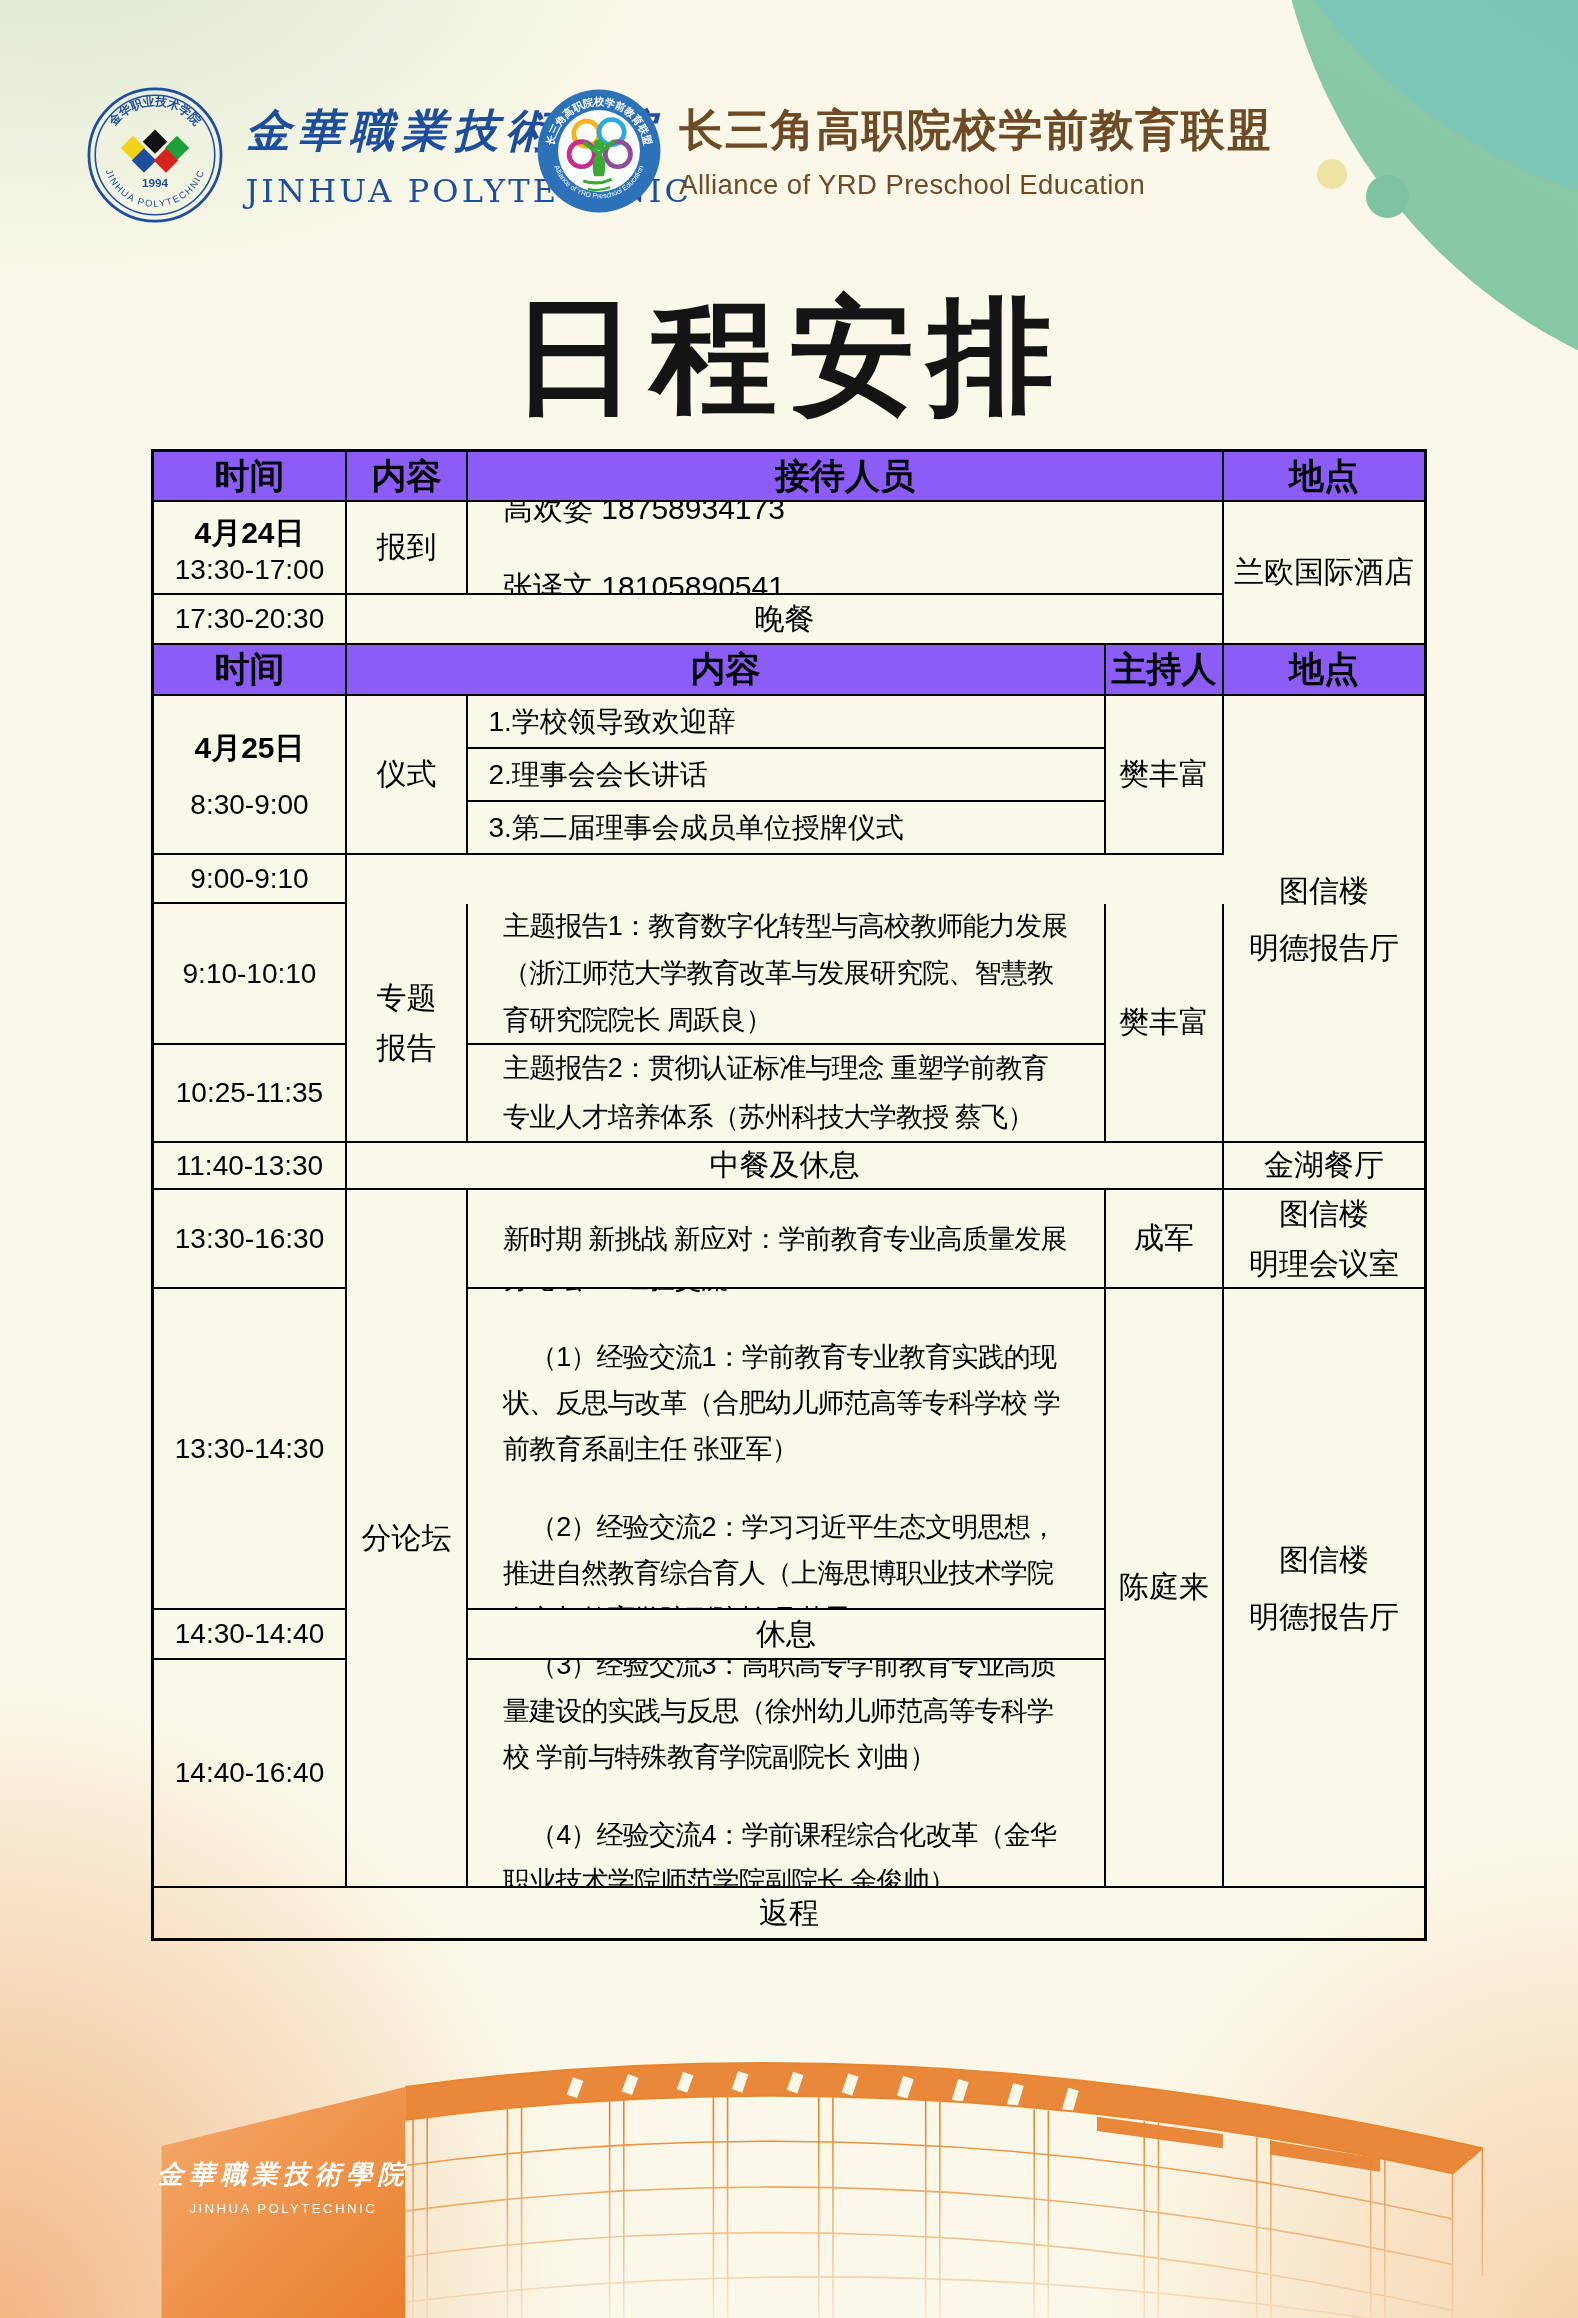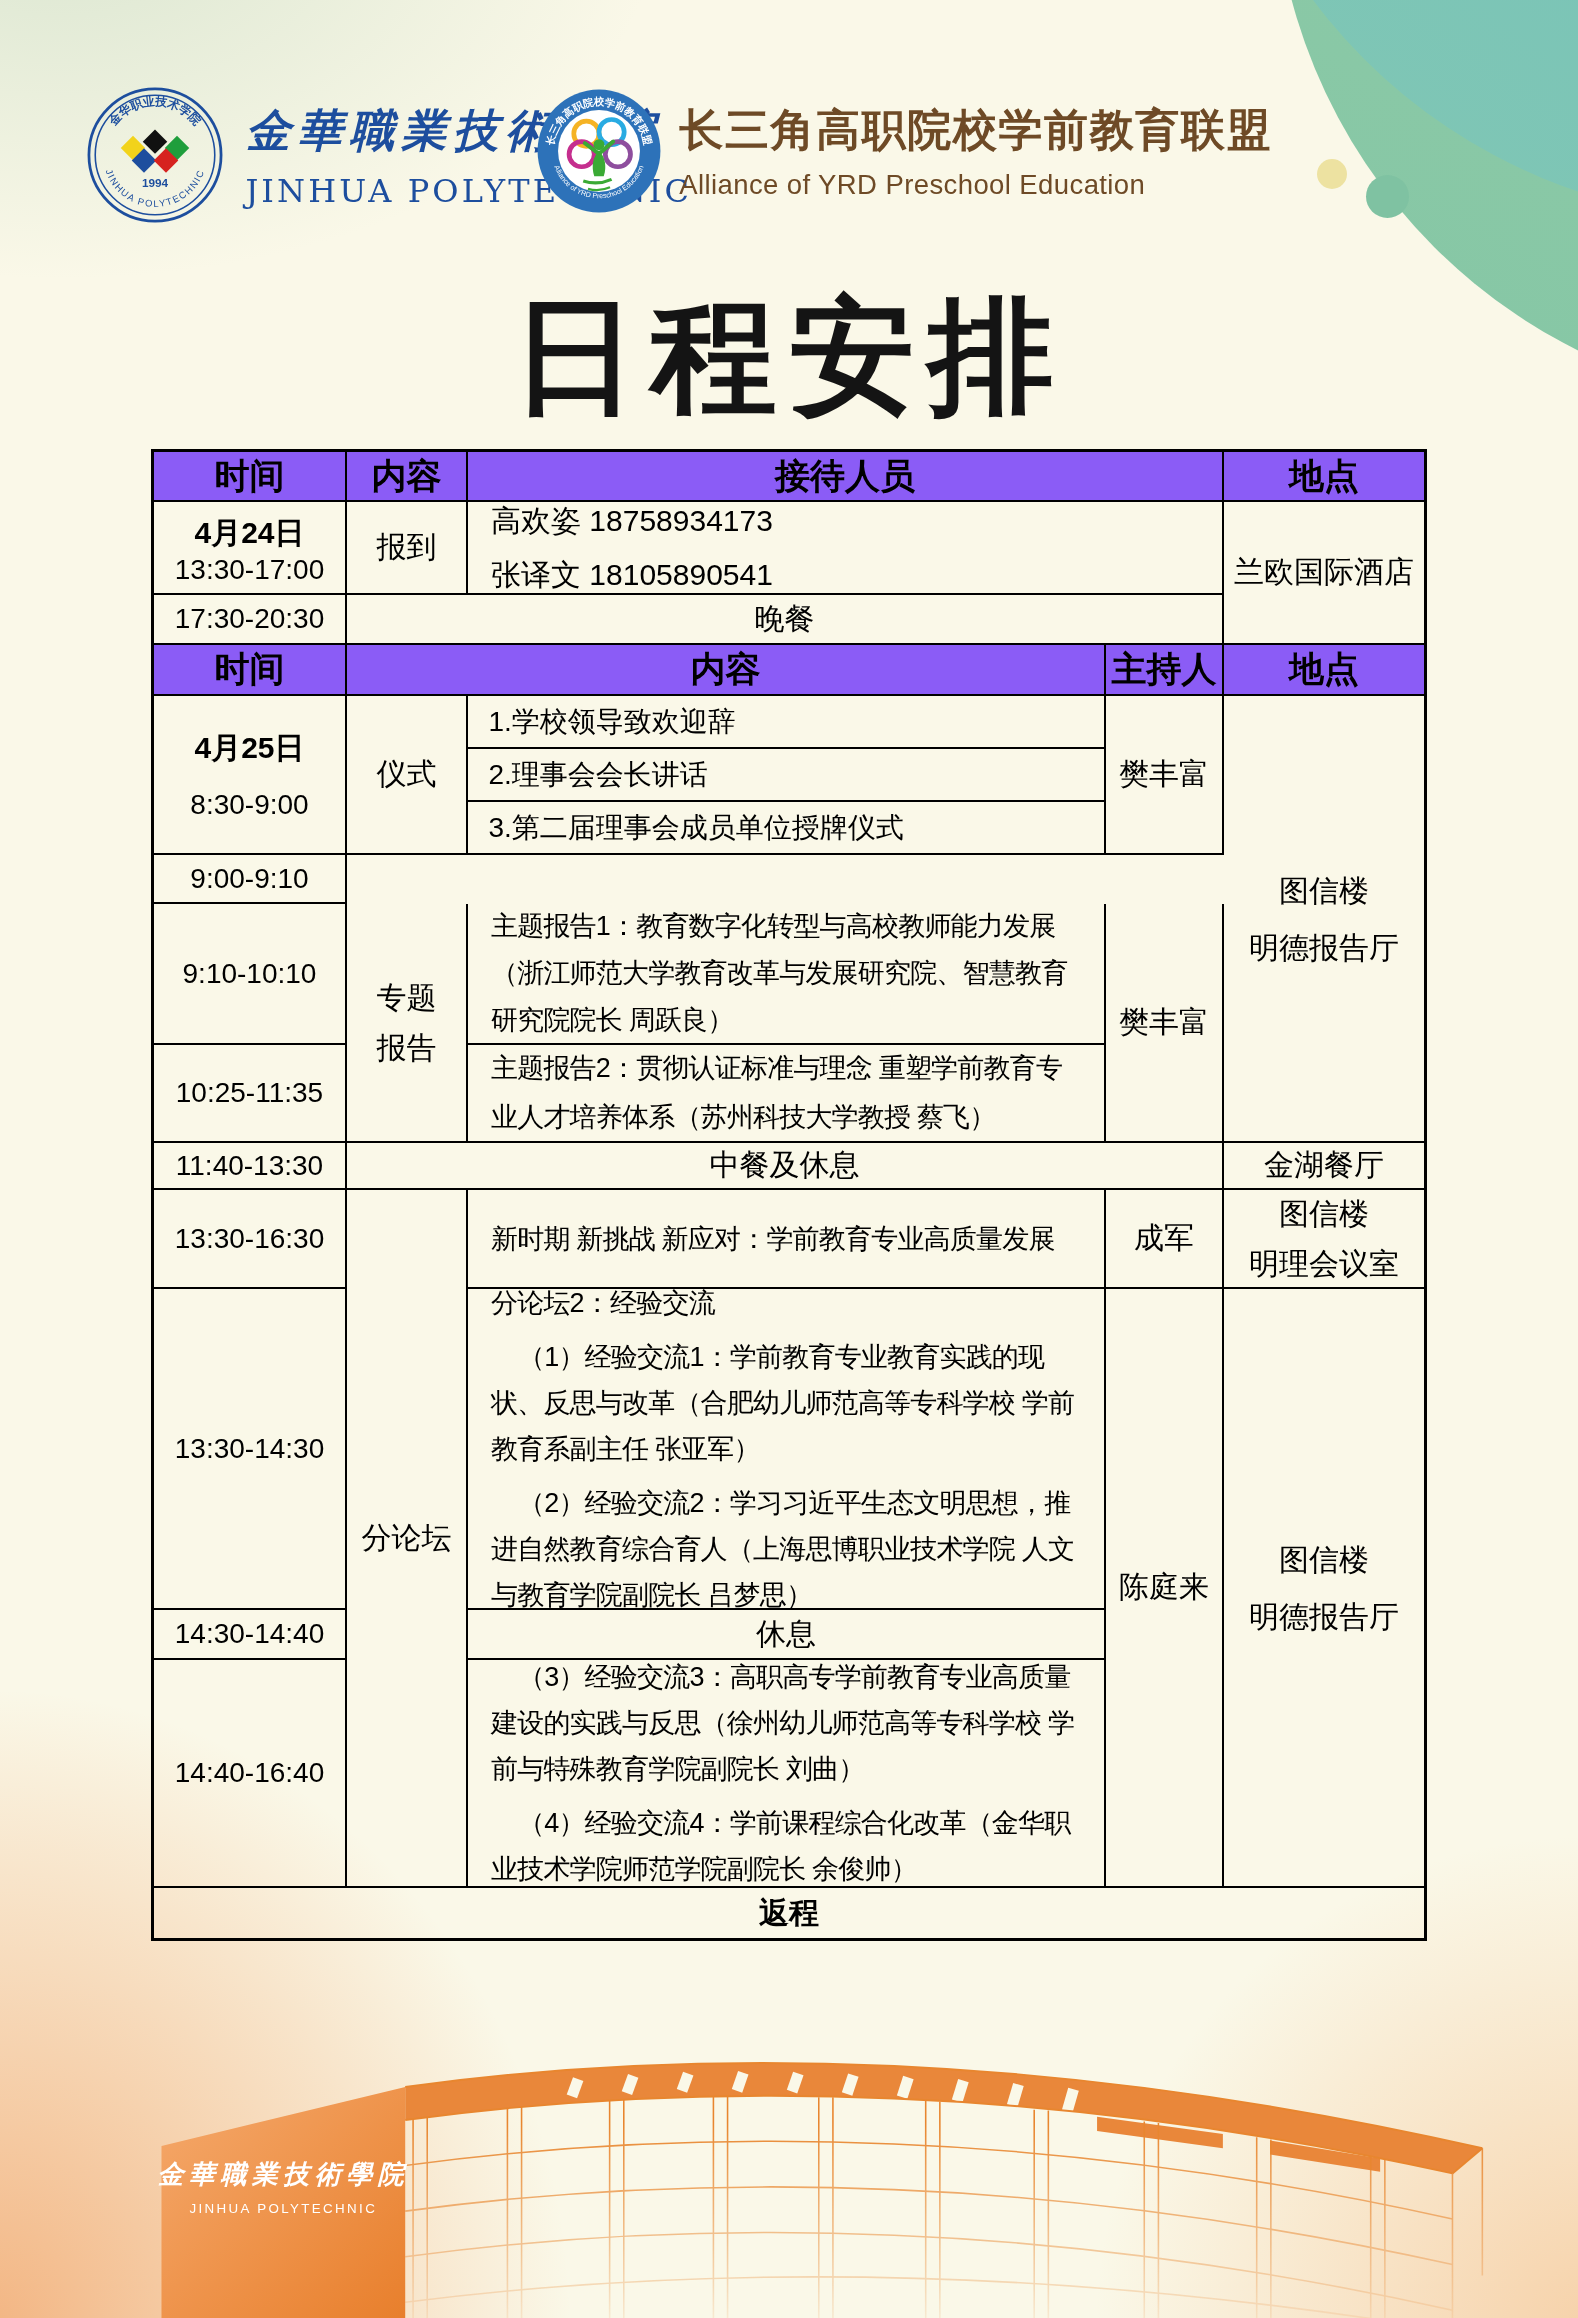--- a/index.html
+++ b/index.html
@@ -45,21 +45,21 @@
      justify-content:center;text-align:center;font-size:30px;overflow:hidden}
   .lc{border-right:none}
   .lr{border-bottom:none}
   .head{background:#8b5cf6;font-weight:700;font-size:35px}
   .tcell{flex-direction:column;justify-content:space-evenly;padding:11px 0}
   .time{font-size:28px}
   .date{font-weight:700;font-size:30px}
   .sub{justify-content:flex-start;text-align:left;padding-left:20.4px;font-size:28px}
   .para{flex-direction:column;align-items:stretch;justify-content:center;text-align:left;
         padding:0 14px 0 19px;font-size:27px;letter-spacing:-0.8px;line-height:46px}
-  .para p{margin:4px}
+  .para p{margin:16px}
   .lh60{line-height:47px}
   .lh62{line-height:49px}
   .lh63{line-height:50px}
   .item{text-indent:27px}
   .b{font-weight:400}
   .pre{white-space:pre-line}
 
   
   .footer-art{position:absolute;left:75px;top:2016px;width:1427px;height:303px}
 </style>
@@ -232,21 +232,21 @@
     <div class="c time" style="grid-area:15/1/16/2">14:40-16:40</div>
     <div class="c para" style="grid-area:15/3/16/4">
       <p class="item">
         <span class="b">（3）经验交流3：</span><span>高职高专学前教育专业高质量建设的实践与反思（徐州幼儿师范高等专科学校 学前与特殊教育学院副院长 </span><span class="b">刘曲</span><span>）</span>
       </p>
       <p class="item">
         <span class="b">（4）经验交流4：</span><span>学前课程综合化改革（金华职业技术学院师范学院副院长 </span><span class="b">余俊帅</span><span>）</span>
       </p>
     </div>
 
-    <div class="c lc lr" style="grid-area:16/1/17/6;font-weight:700">返程</div>
+    <div class="c lc lr" style="grid-area:16/1/17/6;font-weight:400">返程</div>
   </div>
 
   <svg class="footer-art" viewBox="0 0 1815 385">
     <defs>
       <linearGradient id="panelGrad" x1="0" y1="0" x2="1" y2="1">
         <stop offset="0" stop-color="#F5A96C"></stop>
         <stop offset="1" stop-color="#E87F2C"></stop>
       </linearGradient>
       <linearGradient id="fadeGrad" x1="0" y1="0" x2="0" y2="1">
         <stop offset="0.35" stop-color="#FFFFFF" stop-opacity="1"></stop>

